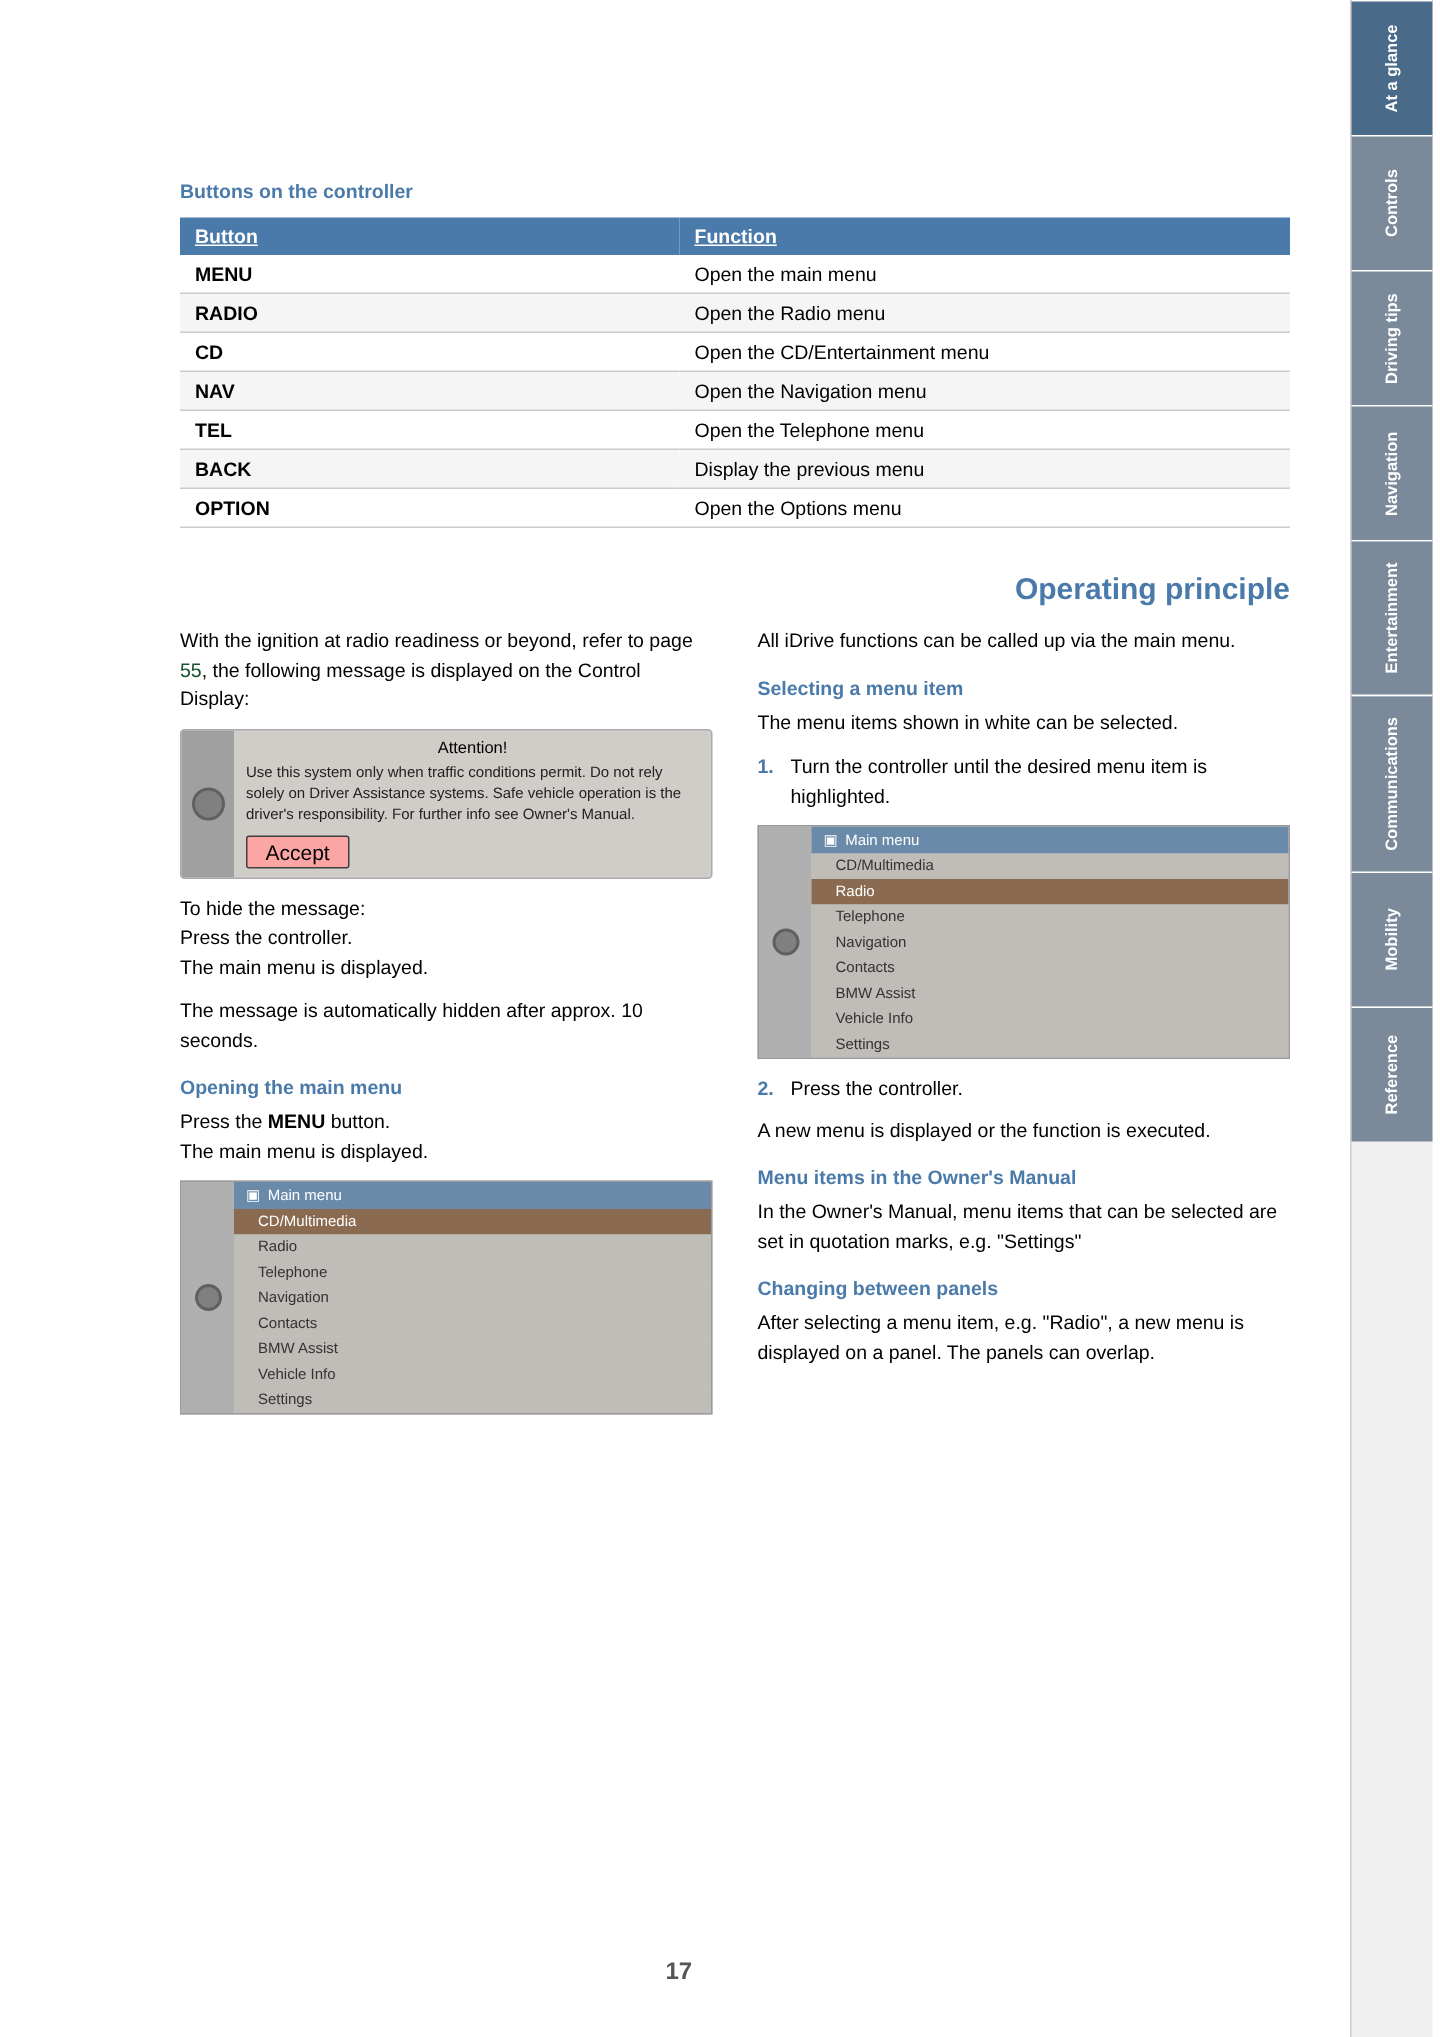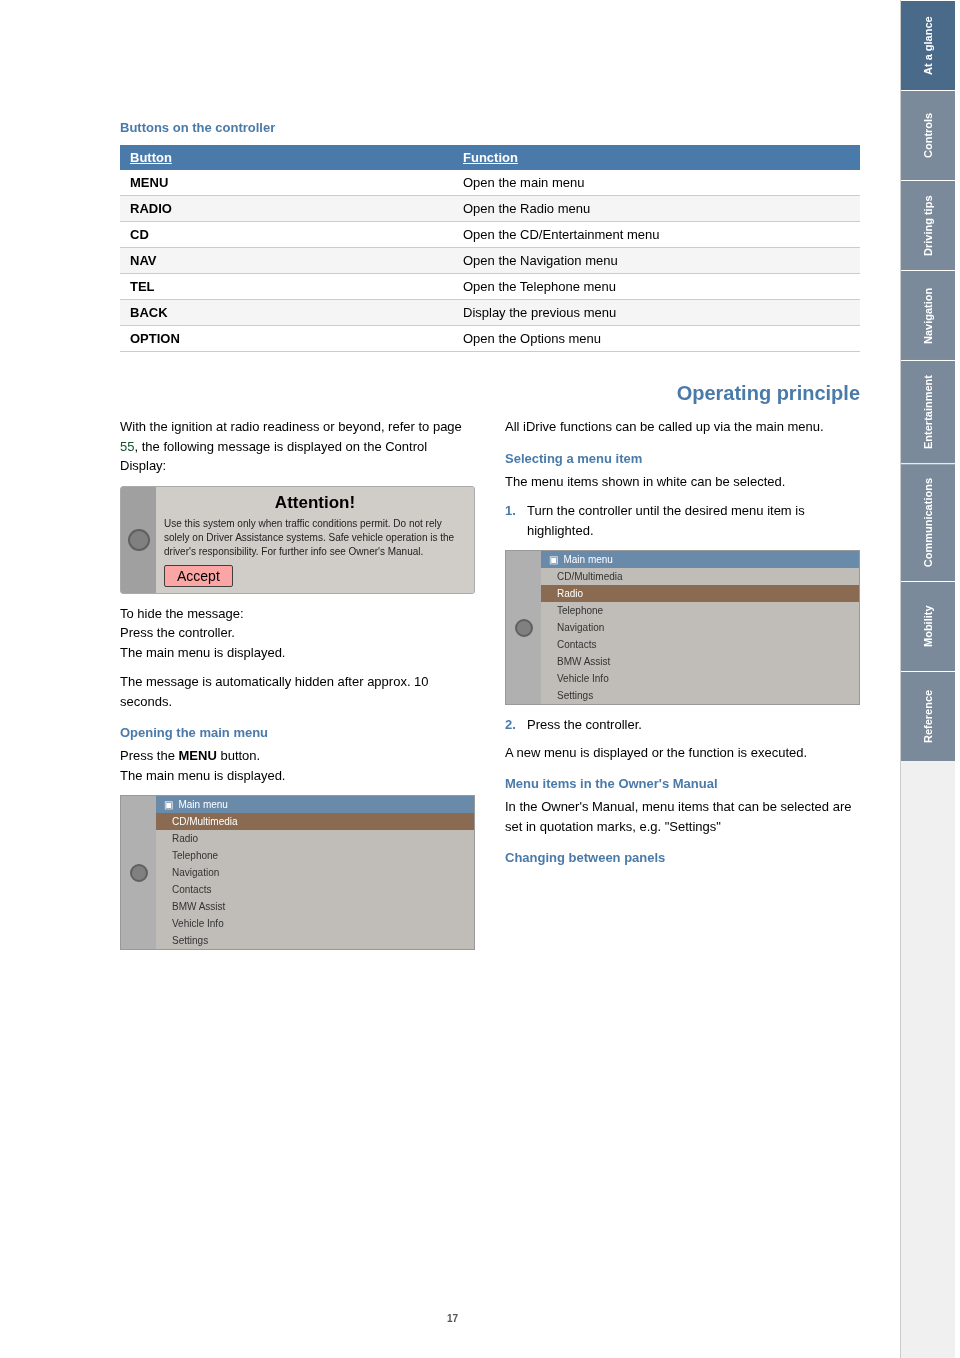--- a/index.html
+++ b/index.html
@@ -160,22 +160,22 @@
       background: #d0cdc8;
       border: 1px solid #aaa;
       border-radius: 3px;
       margin: 10px 0;
       padding: 0;
       overflow: hidden;
       font-size: 11px;
     }
 
     .screen-attention-title {
-      font-weight: bold;
-      font-size: 17px;
+      font-weight: normal;
+      font-size: 11px;
       margin-bottom: 4px;
       text-align: center;
     }
 
     .screen-attention-body {
       font-size: 10px;
       line-height: 1.4;
       color: #222;
     }
 
@@ -289,21 +289,21 @@
       position: absolute;
       bottom: 30px;
       left: 0;
       right: 55px;
       text-align: center;
       font-size: 11px;
       color: #555;
     }
 
     .page-number {
-      font-size: 10px;
+      font-size: 16px;
       font-weight: bold;
       margin-bottom: 4px;
     }
 
     strong {
       font-weight: bold;
     }
   </style>
 </head>
 <body>
@@ -467,20 +467,23 @@
           <p class="body-text">
             A new menu is displayed or the function is executed.
           </p>
 
           <div class="sub-heading">Menu items in the Owner's Manual</div>
           <p class="body-text">
             In the Owner's Manual, menu items that can be selected are set in quotation marks, e.g. "Settings"
           </p>
 
           <div class="sub-heading">Changing between panels</div>
+          <p class="body-text">
+            After selecting a menu item, e.g. "Radio", a new menu is displayed on a panel. The panels can overlap.
+          </p>
         </div>
       </div>
     </div>
 
   </div>
 
   <div class="sidebar-tabs">
     <div class="sidebar-tab active">At a glance</div>
     <div class="sidebar-tab">Controls</div>
     <div class="sidebar-tab">Driving tips</div>

